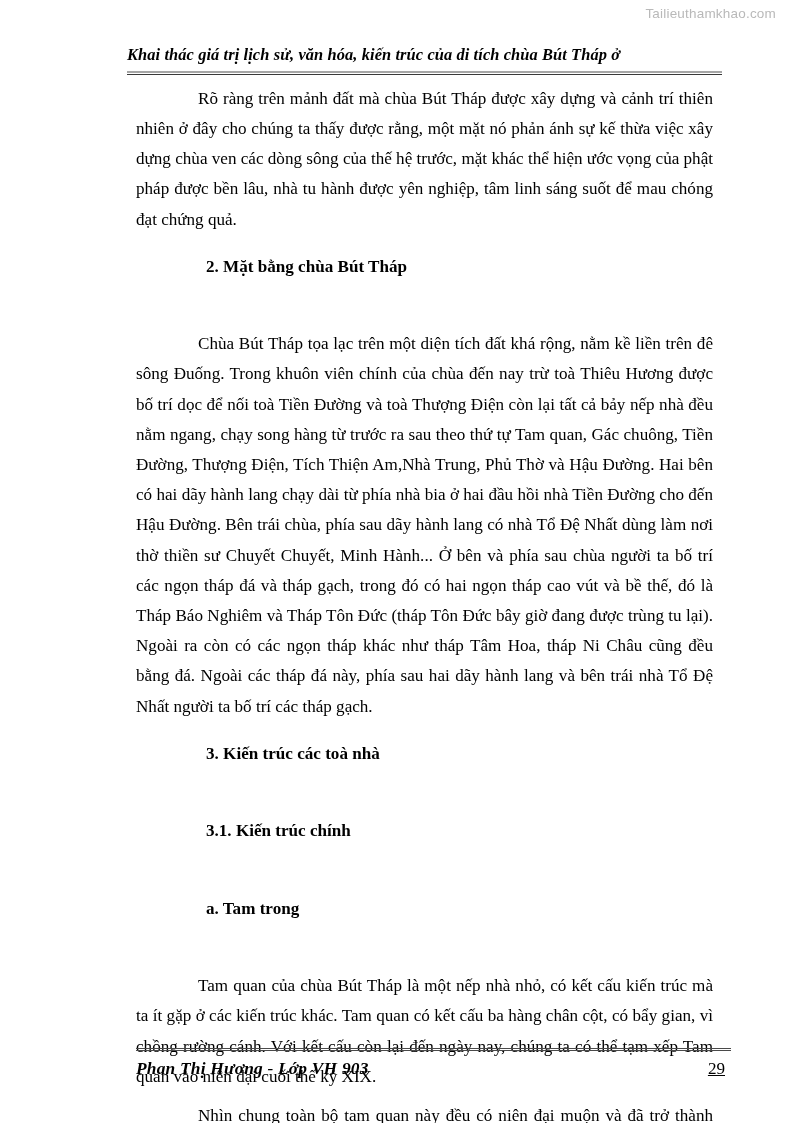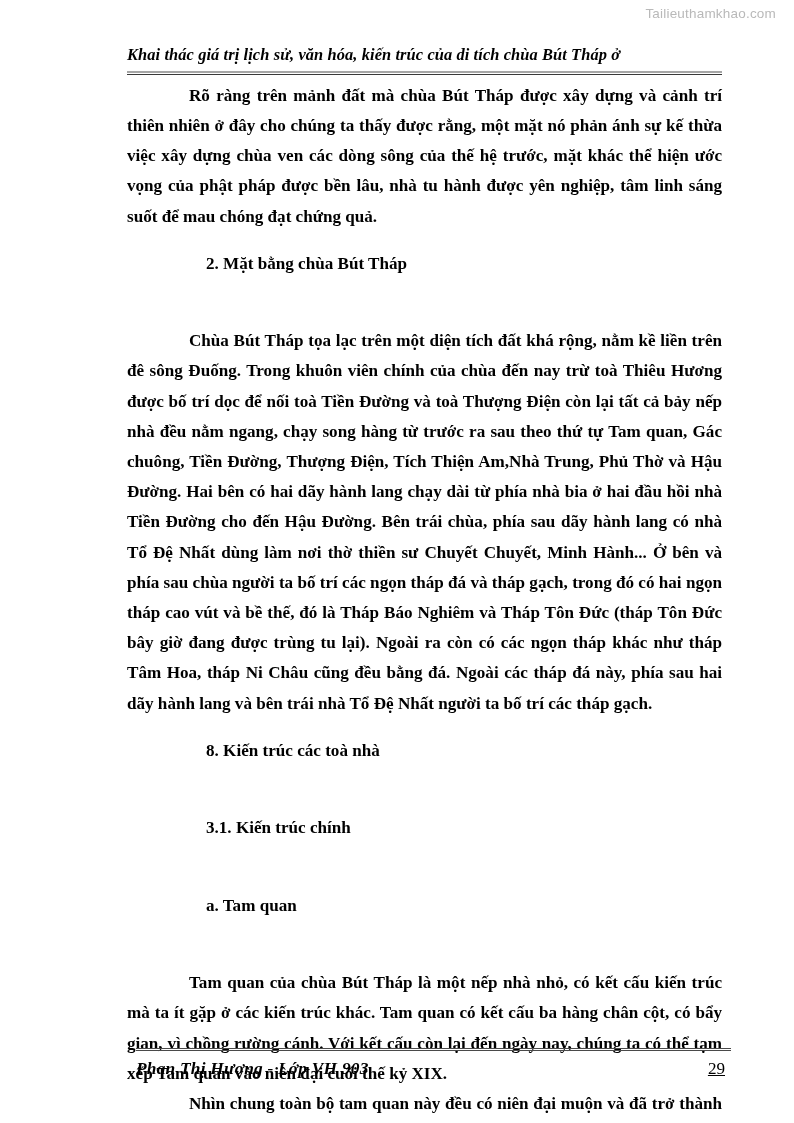--- a/index.html
+++ b/index.html
@@ -76,24 +76,23 @@
   .body-text {
     margin-top: 6px;
     font-size: 17.1px;
     line-height: 30.2px;
     text-align: justify;
     text-justify: inter-word;
     hyphens: none;
   }
 
   p.para {
-    margin: 0;
+    margin: 9px;
     text-indent: 62px;
     text-align: justify;
-    font-weight: bold;
   }
 
   p.heading {
     margin: 17px;
     font-weight: bold;
     text-indent: 62px;
     text-align: left;
   }
 
   
@@ -151,23 +150,23 @@
     <div class="running-head">
       <span class="rh-line rh-line-1">Khai thác giá trị lịch sử, văn hóa, kiến trúc của di tích chùa Bút Tháp ở</span>
     </div>
 
     <div class="header-rule"></div>
 
     <div class="body-text" id="body-text">
         <p class="para">Rõ ràng trên mảnh đất mà chùa Bút Tháp được xây dựng và cảnh trí thiên nhiên ở đây cho chúng ta thấy được rằng, một mặt nó phản ánh sự kế thừa việc xây dựng chùa ven các dòng sông của thế hệ trước, mặt khác thể hiện ước vọng của phật pháp được bền lâu, nhà tu hành được yên nghiệp, tâm linh sáng suốt để mau chóng đạt chứng quả.</p>
         <p class="heading">2. Mặt bằng chùa Bút Tháp</p>
         <p class="para">Chùa Bút Tháp tọa lạc trên một diện tích đất khá rộng,  nằm kề liền trên đê sông Đuống. Trong khuôn viên chính của chùa đến nay trừ toà Thiêu Hương được bố trí dọc để nối toà Tiền Đường và toà Thượng Điện còn lại tất cả bảy nếp nhà đều nằm ngang, chạy song hàng từ trước ra sau theo thứ tự Tam quan, Gác chuông, Tiền Đường, Thượng Điện, Tích Thiện Am,Nhà Trung, Phủ Thờ và Hậu Đường. Hai bên có hai dãy hành lang chạy dài từ phía nhà bia ở hai đầu hồi nhà Tiền Đường cho đến Hậu Đường. Bên trái chùa, phía sau dãy hành lang có nhà Tổ Đệ Nhất dùng làm nơi thờ thiền sư Chuyết Chuyết, Minh Hành... Ở bên và phía sau chùa người ta bố trí các ngọn tháp đá và tháp gạch, trong đó có hai ngọn tháp cao vút và bề thế, đó là Tháp Báo Nghiêm và Tháp Tôn Đức (tháp Tôn Đức bây giờ đang được trùng tu lại). Ngoài ra còn có các ngọn tháp khác như tháp Tâm Hoa, tháp Ni Châu cũng đều bằng đá. Ngoài các tháp đá này, phía sau hai dãy hành lang và bên trái nhà Tổ Đệ Nhất người ta bố trí các tháp gạch.</p>
-        <p class="heading">8. Kiến trúc các toà nhà</p>
+        <p class="heading">3. Kiến trúc các toà nhà</p>
         <p class="heading">3.1. Kiến trúc chính</p>
-        <p class="heading">a. Tam quan</p>
+        <p class="heading">a. Tam trong</p>
         <p class="para">Tam quan của chùa Bút Tháp là một nếp nhà nhỏ, có kết cấu kiến trúc mà ta ít gặp ở các kiến trúc khác. Tam quan có kết cấu ba hàng chân cột, có bẩy gian, vì chồng rường cánh. Với kết cấu còn lại đến ngày nay, chúng ta có thể tạm xếp Tam quan vào niên đại cuối thế kỷ XIX.</p>
         <p class="para">Nhìn chung toàn bộ tam quan này đều có niên đại muộn và đã trở thành một toà nhà mất đi tính chất ba cửa để dùng cho ba lối nhìn của đạo</p>
       </div>
 
   </div>
 
   <div class="footer">
     <div class="footer-rule"></div>
     <div class="footer-row">
       <span class="footer-author">Phan Thị Hương  - Lớp VH 903</span>

